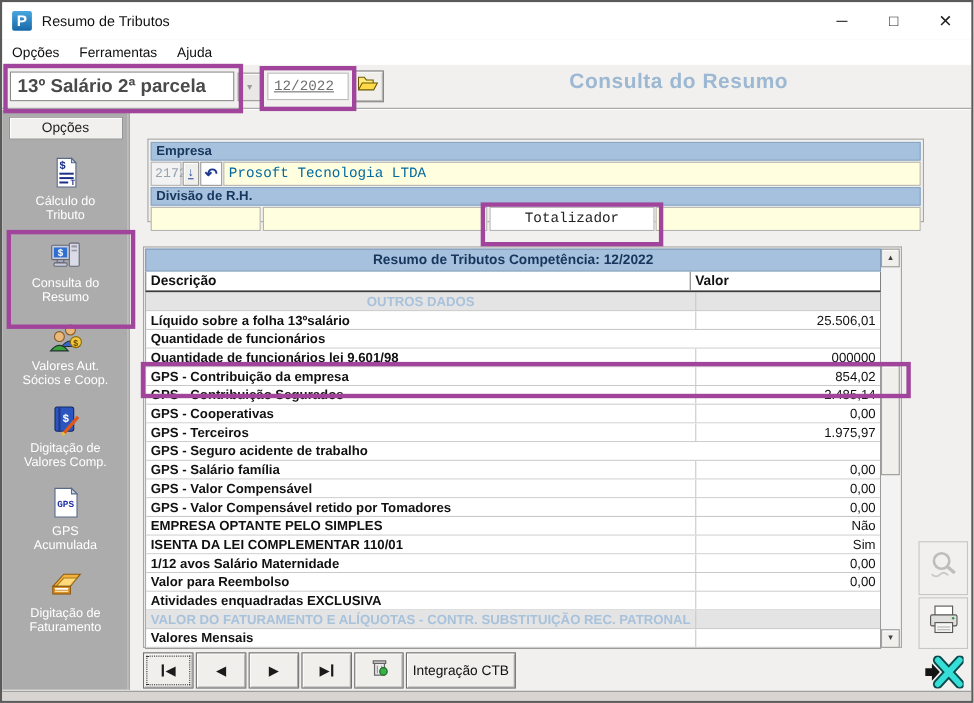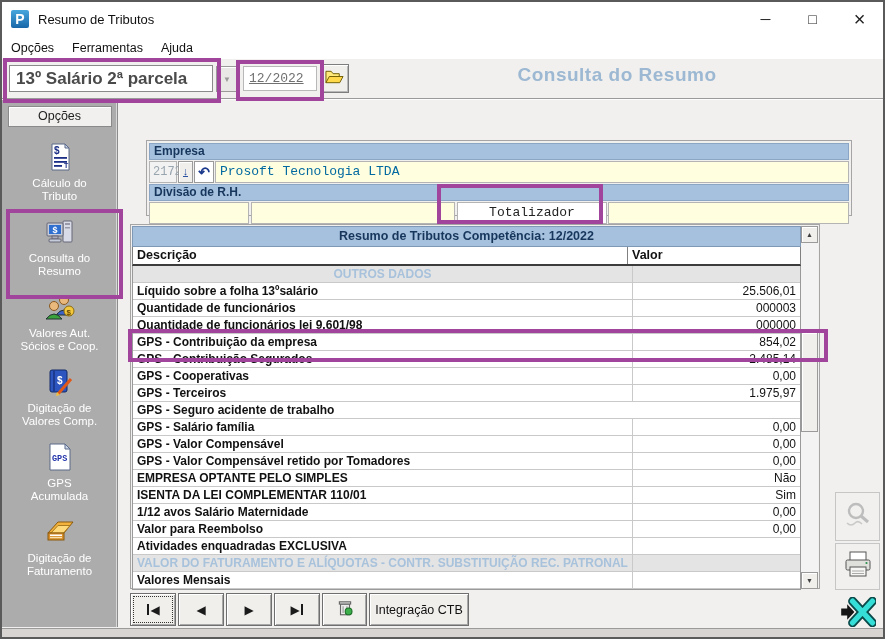--- a/index.html
+++ b/index.html
@@ -37,21 +37,21 @@
     border-right:1px solid #8c8c8c;box-shadow:inset -1px 0 0 #d8d8d8;display:flex;flex-direction:column;align-items:center;}
   .side-header{margin-top:6px;width:102px;height:19px;background:#f1f0ee;border:1px solid #8a8a8a;
     box-shadow:inset 1px 1px 0 #fff;font-size:12.5px;text-align:center;line-height:18px;color:#222;}
   .side-items{display:flex;flex-direction:column;align-items:center;margin-top:12px;width:100%;}
   .side-item{display:flex;flex-direction:column;align-items:center;margin-bottom:11px;width:100%;}
   .side-icon{width:36px;height:36px;display:flex;align-items:center;justify-content:center;}
   .side-label{margin-top:2px;font-size:11.5px;line-height:13px;color:#fff;text-align:center;white-space:pre-line;}
   
   .main{position:absolute;left:116px;top:98px;right:2px;bottom:10px;background:#f1f0ee;}
   .group{box-sizing:border-box;border:1px solid #a5a5a5;background:#f1f0ee;padding:2px;}
-  .empresa-group{position:absolute;left:28px;top:26px;width:706px;height:76px;margin-top:14px;}
+  .empresa-group{position:absolute;left:16px;top:26px;width:706px;height:76px;}
   .grp-header{height:17px;background:#a6c1de;border:1px solid #8ba6c4;box-sizing:border-box;
     font-size:12px;font-weight:bold;color:#17365c;line-height:15px;padding-left:4px;margin-bottom:1px;}
   .field-row{display:flex;height:22px;margin-bottom:1px;}
   .fld{box-sizing:border-box;border:1px solid #b4b4b4;background:#ffffdf;height:22px;}
   .code-fld{width:28px;background:#f2f2f2;color:#98a4ae;font-family:"Liberation Mono",monospace;font-size:12px;
     line-height:20px;padding-left:3px;}
   .mini-btn{width:15px;height:22px;box-sizing:border-box;background:#f0efec;border:1px solid #9a9a9a;
     box-shadow:inset 1px 1px 0 #fff;font-size:11px;color:#2a52a0;display:flex;align-items:center;justify-content:center;margin-left:1px;}
   .undo-btn{width:20px;font-size:14px;font-weight:bold;color:#1b3a8c;background:#fff;}
   .name-fld{flex:1;margin-left:1px;font-family:"Liberation Mono",monospace;font-size:13px;color:#0369a1;
@@ -263,21 +263,20 @@
           <div class="trow section center">
             <div class="c-desc">OUTROS DADOS</div>
             <div class="c-val"></div>
           </div>
           <div class="trow">
             <div class="c-desc">Líquido sobre a folha 13ºsalário</div>
             <div class="c-val">25.506,01</div>
           </div>
           <div class="trow">
             <div class="c-desc">Quantidade de funcionários</div>
-            <div class="c-val">000003</div>
           </div>
           <div class="trow">
             <div class="c-desc">Quantidade de funcionários lei 9.601/98</div>
             <div class="c-val">000000</div>
           </div>
           <div class="trow">
             <div class="c-desc">GPS - Contribuição da empresa</div>
             <div class="c-val">854,02</div>
           </div>
           <div class="trow">

